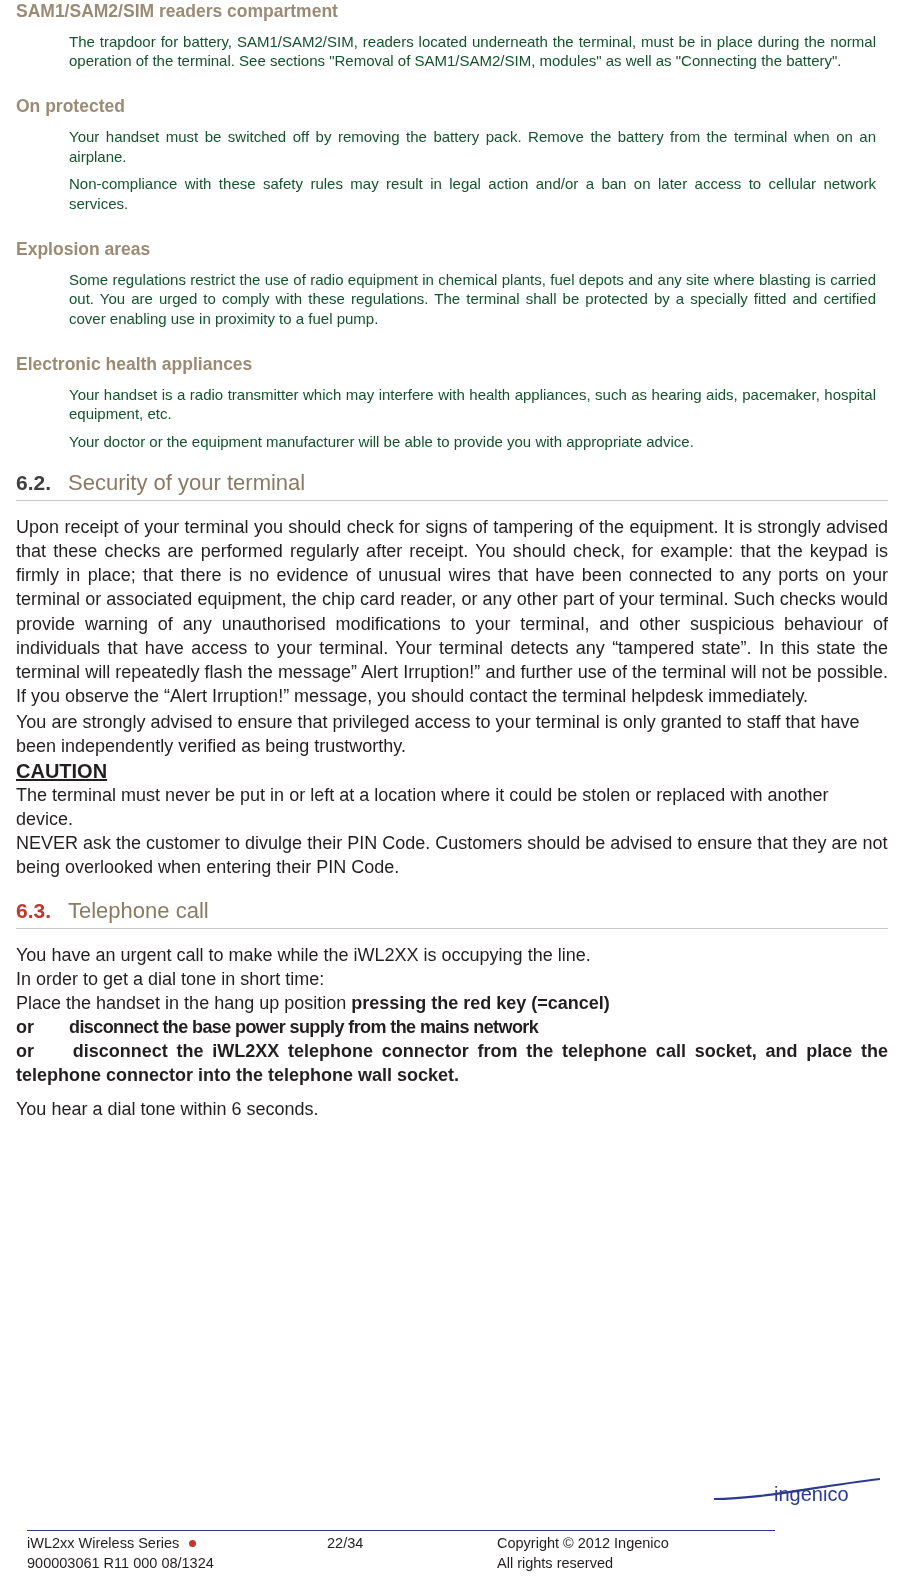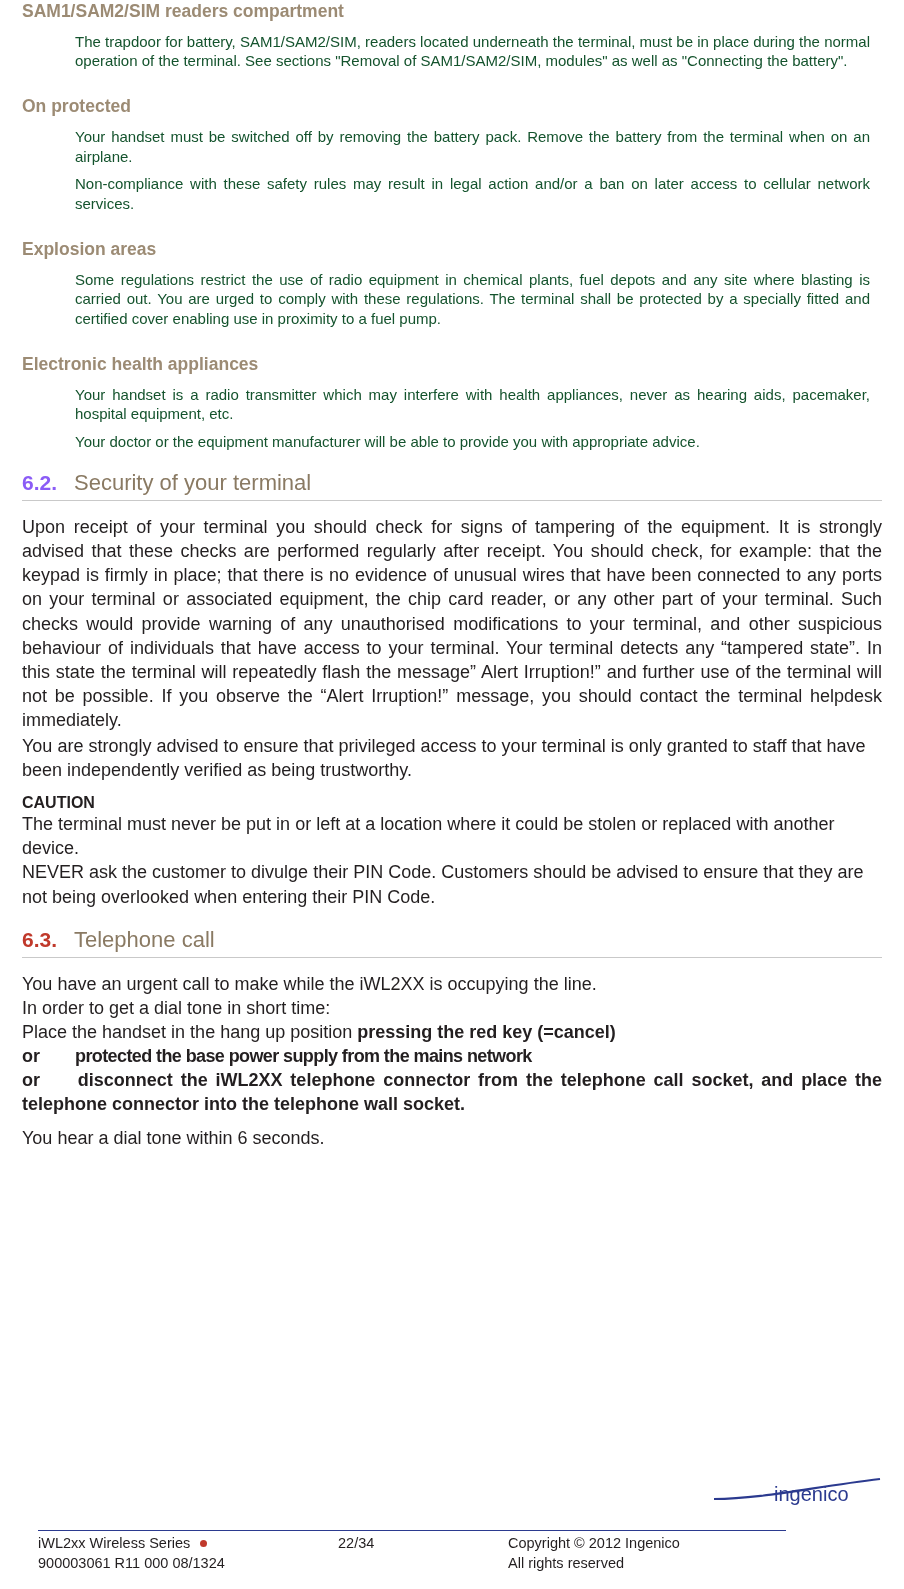--- a/index.html
+++ b/index.html
@@ -13,21 +13,21 @@
     font-family: "Liberation Sans", sans-serif;
     color: #231f20;
     position: relative;
     overflow: hidden;
   }
   .page {
     position: relative;
     width: 904px;
     height: 1589px;
     box-sizing: border-box;
-    padding: 0 22px;
+    padding: 0 16px;
   }
   
   .h3 {
     color: #9c8b74;
     font-size: 17.5px;
     font-weight: bold;
     margin: 0 0 1px 0;
     line-height: 1.35;
   }
   .h3.first { padding-top: 0; }
@@ -46,21 +46,21 @@
   .gap-md { height: 16px; }
 
   
   .sec {
     display: flex;
     align-items: baseline;
     color: #a94442;
     margin-top: 18px;
   }
   .sec .num {
-    color: #8b5cf6;
+    color: #404040;
     font-size: 21px;
     font-weight: bold;
     width: 52px;
     flex: 0 0 52px;
     letter-spacing: 0px;
   }
   .sec .title {
     color: #8a7a63;
     font-size: 22px;
     font-weight: normal;
@@ -75,34 +75,35 @@
 
   
   .block {
     font-size: 18px;
     line-height: 1.34;
     text-align: justify;
   }
   .block.nj { text-align: left; }
   .caution {
     font-weight: bold;
-    font-size: 16px;
-    margin-top: 12px;
+    text-decoration: underline;
+    font-size: 20px;
+    margin-top: 2px;
   }
   .strong { font-weight: bold; }
   .condensed {
     font-weight: bold;
     letter-spacing: -0.6px;
     font-stretch: condensed;
   }
 
   
   .footer-wrap {
     position: absolute;
-    left: 16px;
+    left: 5px;
     right: 0;
     bottom: 18px;
     width: 792px;
   }
   .footer-rule {
     margin: 0 22px;
     border: 0;
     border-top: 1.6px solid #2b3a8f;
   }
   .footer-row {
@@ -162,21 +163,21 @@
     <div class="indent">
       <p class="body">Some regulations restrict the use of radio equipment in chemical plants, fuel depots and any site where blasting is carried out. You are urged to comply with these regulations. The terminal shall be protected by a specially fitted and certified cover enabling use in proximity to a fuel pump.</p>
     </div>
   </div>
 
   <div class="gap-md"></div>
 
   <div>
     <div class="h3">Electronic health appliances</div>
     <div class="indent">
-      <p class="body">Your handset is a radio transmitter which may interfere with health appliances, never as hearing aids, pacemaker, hospital equipment, etc.</p>
+      <p class="body">Your handset is a radio transmitter which may interfere with health appliances, such as hearing aids, pacemaker, hospital equipment, etc.</p>
       <p class="body">Your doctor or the equipment manufacturer will be able to provide you with appropriate advice.</p>
     </div>
   </div>
 
   <div class="sec">
     <span class="num">6.2.</span>
     <span class="title">Security of your terminal</span>
   </div>
   <hr class="rule">
 
@@ -193,21 +194,21 @@
   </div>
   <hr class="rule">
 
   <div class="block nj">You have an urgent call to make while the iWL2XX  is occupying the line.</div>
   <div class="block nj">In order to get a dial tone in short time:</div>
   <div class="block nj">
     <span>Place the handset in the hang up position </span><span class="strong">pressing the red key (=cancel)</span>
   </div>
   <div class="block nj">
     <span class="strong">or</span>
-    <span style="display:inline-block;width:30px"></span><span class="condensed">protected the base power supply from the mains network</span>
+    <span style="display:inline-block;width:30px"></span><span class="condensed">disconnect the base power supply from the mains network</span>
   </div>
   <div class="block">
     <span class="strong">or</span>
     <span style="display:inline-block;width:30px"></span><span class="strong">disconnect the iWL2XX telephone connector from the telephone call socket, and place the telephone connector into the telephone wall socket.</span>
   </div>
 
   <div class="gap-sm"></div>
   <div class="block nj">You hear a dial tone within 6 seconds.</div>
 
   <div class="logo">

